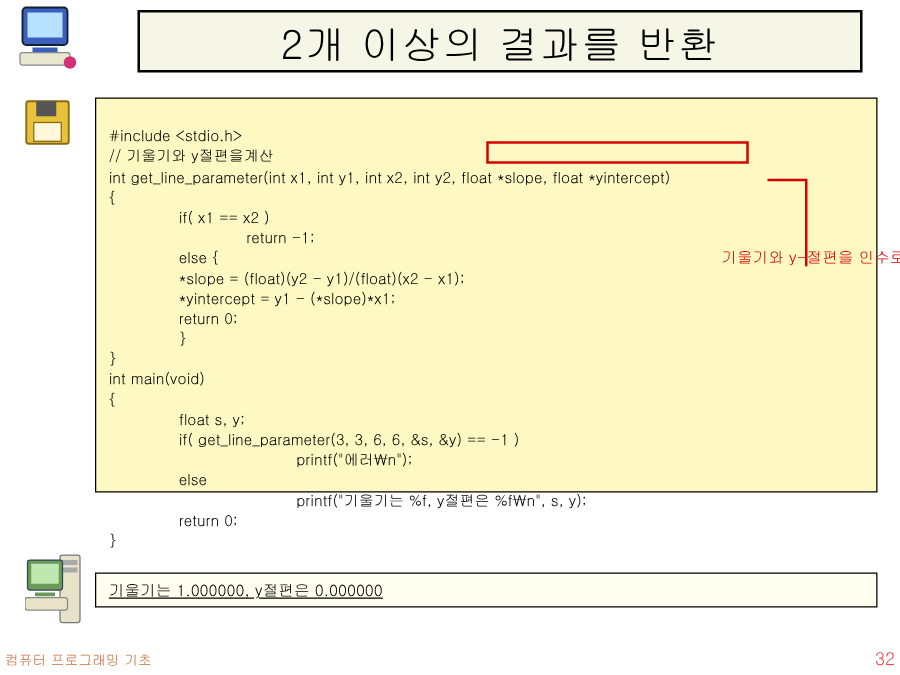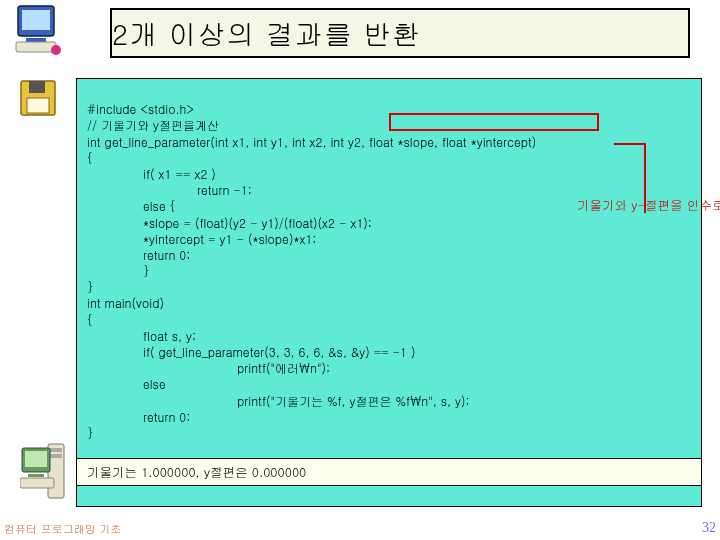--- a/index.html
+++ b/index.html
@@ -4,35 +4,35 @@
 <style>
   * { margin:0; padding:0; box-sizing:border-box; }
   body {
     width:720px; height:540px;
     font-family:"Malgun Gothic","Gulim",sans-serif;
     background:#fff; position:relative; overflow:hidden;
   }
   .title-bar {
     position:absolute; top:8px; left:110px; right:30px; height:50px;
     border:2px solid #000; background:#f5f6e6;
-    display:flex; align-items:center; 
-    font-size:28px; font-weight:500; letter-spacing:1px;
+    display:flex; align-items:center; justify-content:center;
+    font-size:32px; font-weight:500; letter-spacing:1px;
   }
   .computer-icon {
     position:absolute; top:2px; left:12px;
   }
   .floppy-icon {
     position:absolute; top:78px; left:18px;
   }
   .tower-icon {
     position:absolute; top:438px; left:20px;
   }
   .code-box {
-    position:absolute; top:78px; left:76px; right:18px; height:429px;
-    border:1.5px solid #000; background:#5eead4;
+    position:absolute; top:78px; left:76px; right:18px; height:316px;
+    border:1.5px solid #000; background:#fef9c3;
     padding:6px 10px; font-family:"Gulim","Malgun Gothic",monospace;
     font-size:12px; line-height:1.35; white-space:pre;
   }
   .code-box .ind1 { display:inline-block; padding-left:56px; white-space:pre; }
   .code-box .ind2 { display:inline-block; padding-left:110px; white-space:pre; }
   .code-box .ind3 { display:inline-block; padding-left:150px; white-space:pre; }
   .highlight-box {
     position:absolute; border:2px solid #d80000;
     top:34px; left:312px; width:210px; height:18px;
     pointer-events:none;
@@ -44,28 +44,29 @@
   .callout-line {
     position:absolute; top:48px; left:520px; width:52px; height:78px;
     pointer-events:none;
   }
   .callout-line svg { overflow:visible; }
   .output-box {
     position:absolute; top:458px; left:76px; right:18px; height:28px;
     border:1.5px solid #000; background:#fffff0;
     padding:4px 10px; font-family:"Gulim",monospace;
     font-size:12.5px;
+    text-decoration:underline;
   }
   .footer {
     position:absolute; bottom:4px; left:4px;
     color:#c77040; font-size:11px;
   }
   .page-num {
     position:absolute; bottom:4px; right:4px;
-    color:#8b5cf6; font-size:14px;font-family:Liberation Serif, serif;
+    color:#ef4444; font-size:14px;
   }
 </style>
 </head>
 <body>
 
 <div class="computer-icon">
   <svg width="56" height="56" viewBox="0 0 56 56">
     <rect x="6" y="4" width="36" height="30" rx="3" fill="#3a5fbf" stroke="#123" stroke-width="1.5"></rect>
     <rect x="10" y="8" width="28" height="20" fill="#b8e0ff"></rect>
     <rect x="14" y="36" width="20" height="4" fill="#3a5fbf"></rect>

